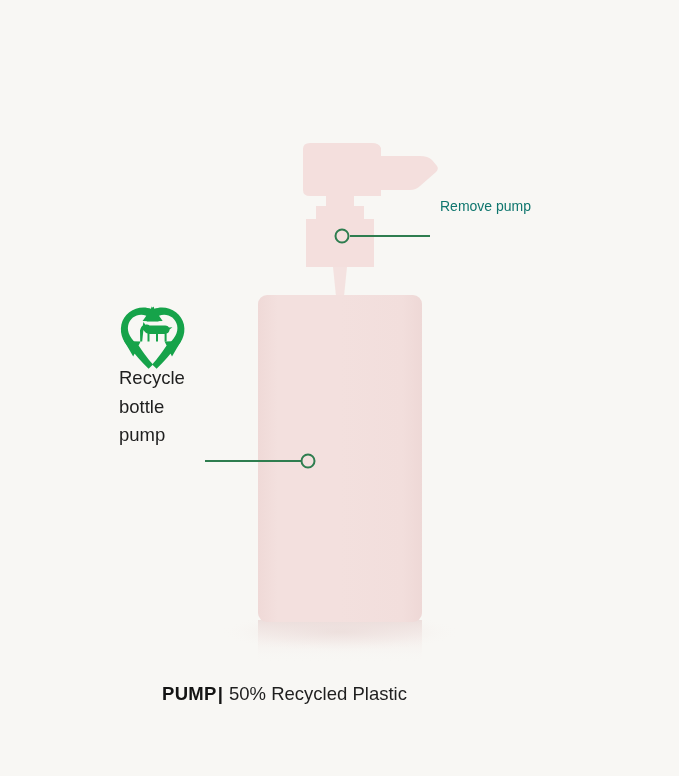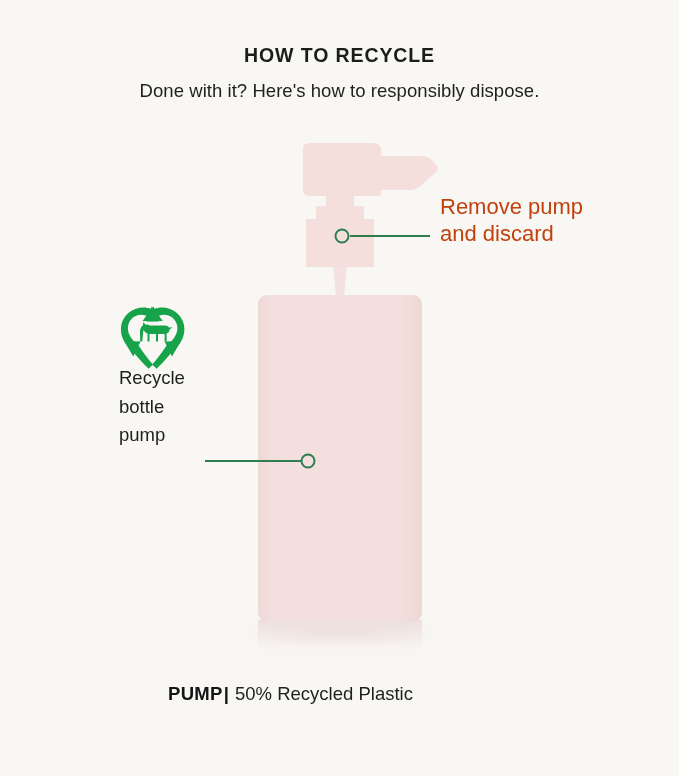--- a/index.html
+++ b/index.html
@@ -55,40 +55,40 @@
     height: 776px;
     pointer-events: none;
   }
 
   
   .annotation-right {
     position: absolute;
     left: 440px;
     top: 193px;
     width: 200px;
-    font-size: 22px;
+    font-size: 14px;
     line-height: 27px;
-    color: #c2410c;
+    color: #0f766e;
   }
   .annotation-left {
     position: absolute;
     left: 119px;
     top: 364px;
     width: 110px;
     font-size: 18.5px;
     line-height: 28.6px;
     color: #1f1f1f;
   }
   .annotation-left div,
   .annotation-right div { white-space: nowrap; }
 
   
   .footer {
     position: absolute;
-    left: 12px;
+    left: 6px;
     top: 678px;
     width: 557px;
     text-align: center;
   }
   .footer-line {
     font-size: 18.5px;
     line-height: 31px;
     color: #1f1f1f;
   }
   .footer-line .lead {
@@ -100,24 +100,20 @@
     font-weight: bold;
     color: #141414;
     padding: 0 1px;
   }
 </style>
 </head>
 <body>
 
 <div class="infographic">
 
-  <div class="header">
-    <div class="title">HOW TO RECYCLE</div>
-    <div class="subtitle">Done with it? Here's how to responsibly dispose.</div>
-  </div>
 
   <svg class="product" width="679" height="776" viewBox="0 0 679 776">
     <defs>
       <linearGradient id="shadowGrad" x1="0" y1="0" x2="0" y2="1">
         <stop offset="0%" stop-color="#e9d8d6" stop-opacity="0.80"></stop>
         <stop offset="45%" stop-color="#f0e2e0" stop-opacity="0.38"></stop>
         <stop offset="100%" stop-color="#f8f7f4" stop-opacity="0"></stop>
       </linearGradient>
       <radialGradient id="groundShadow" cx="0.5" cy="0.5" r="0.5">
         <stop offset="0%" stop-color="#e3cfcc" stop-opacity="0.55"></stop>
@@ -215,21 +211,20 @@
                L46.6 34.6 L44.6 34.6 L44.6 27.0
                L38.0 27.0 L38.0 34.6 L36.0 34.6 L36.0 27.0
                L29.5 26.9 L29.5 34.6 L27.5 34.6 L27.5 26.5
                C25.6 25.8 24.2 24.6 23.4 23.0
                L22.2 34.6 L20.2 34.6 Z"></path>
     </g>
   </svg>
 
   <div class="annotation-right">
     <div>Remove pump</div>
-    <div>and discard</div>
   </div>
 
   <div class="annotation-left">
     <div>Recycle</div>
     <div>bottle</div>
     <div>pump</div>
   </div>
 
   <div class="footer">
     <div class="footer-line">

